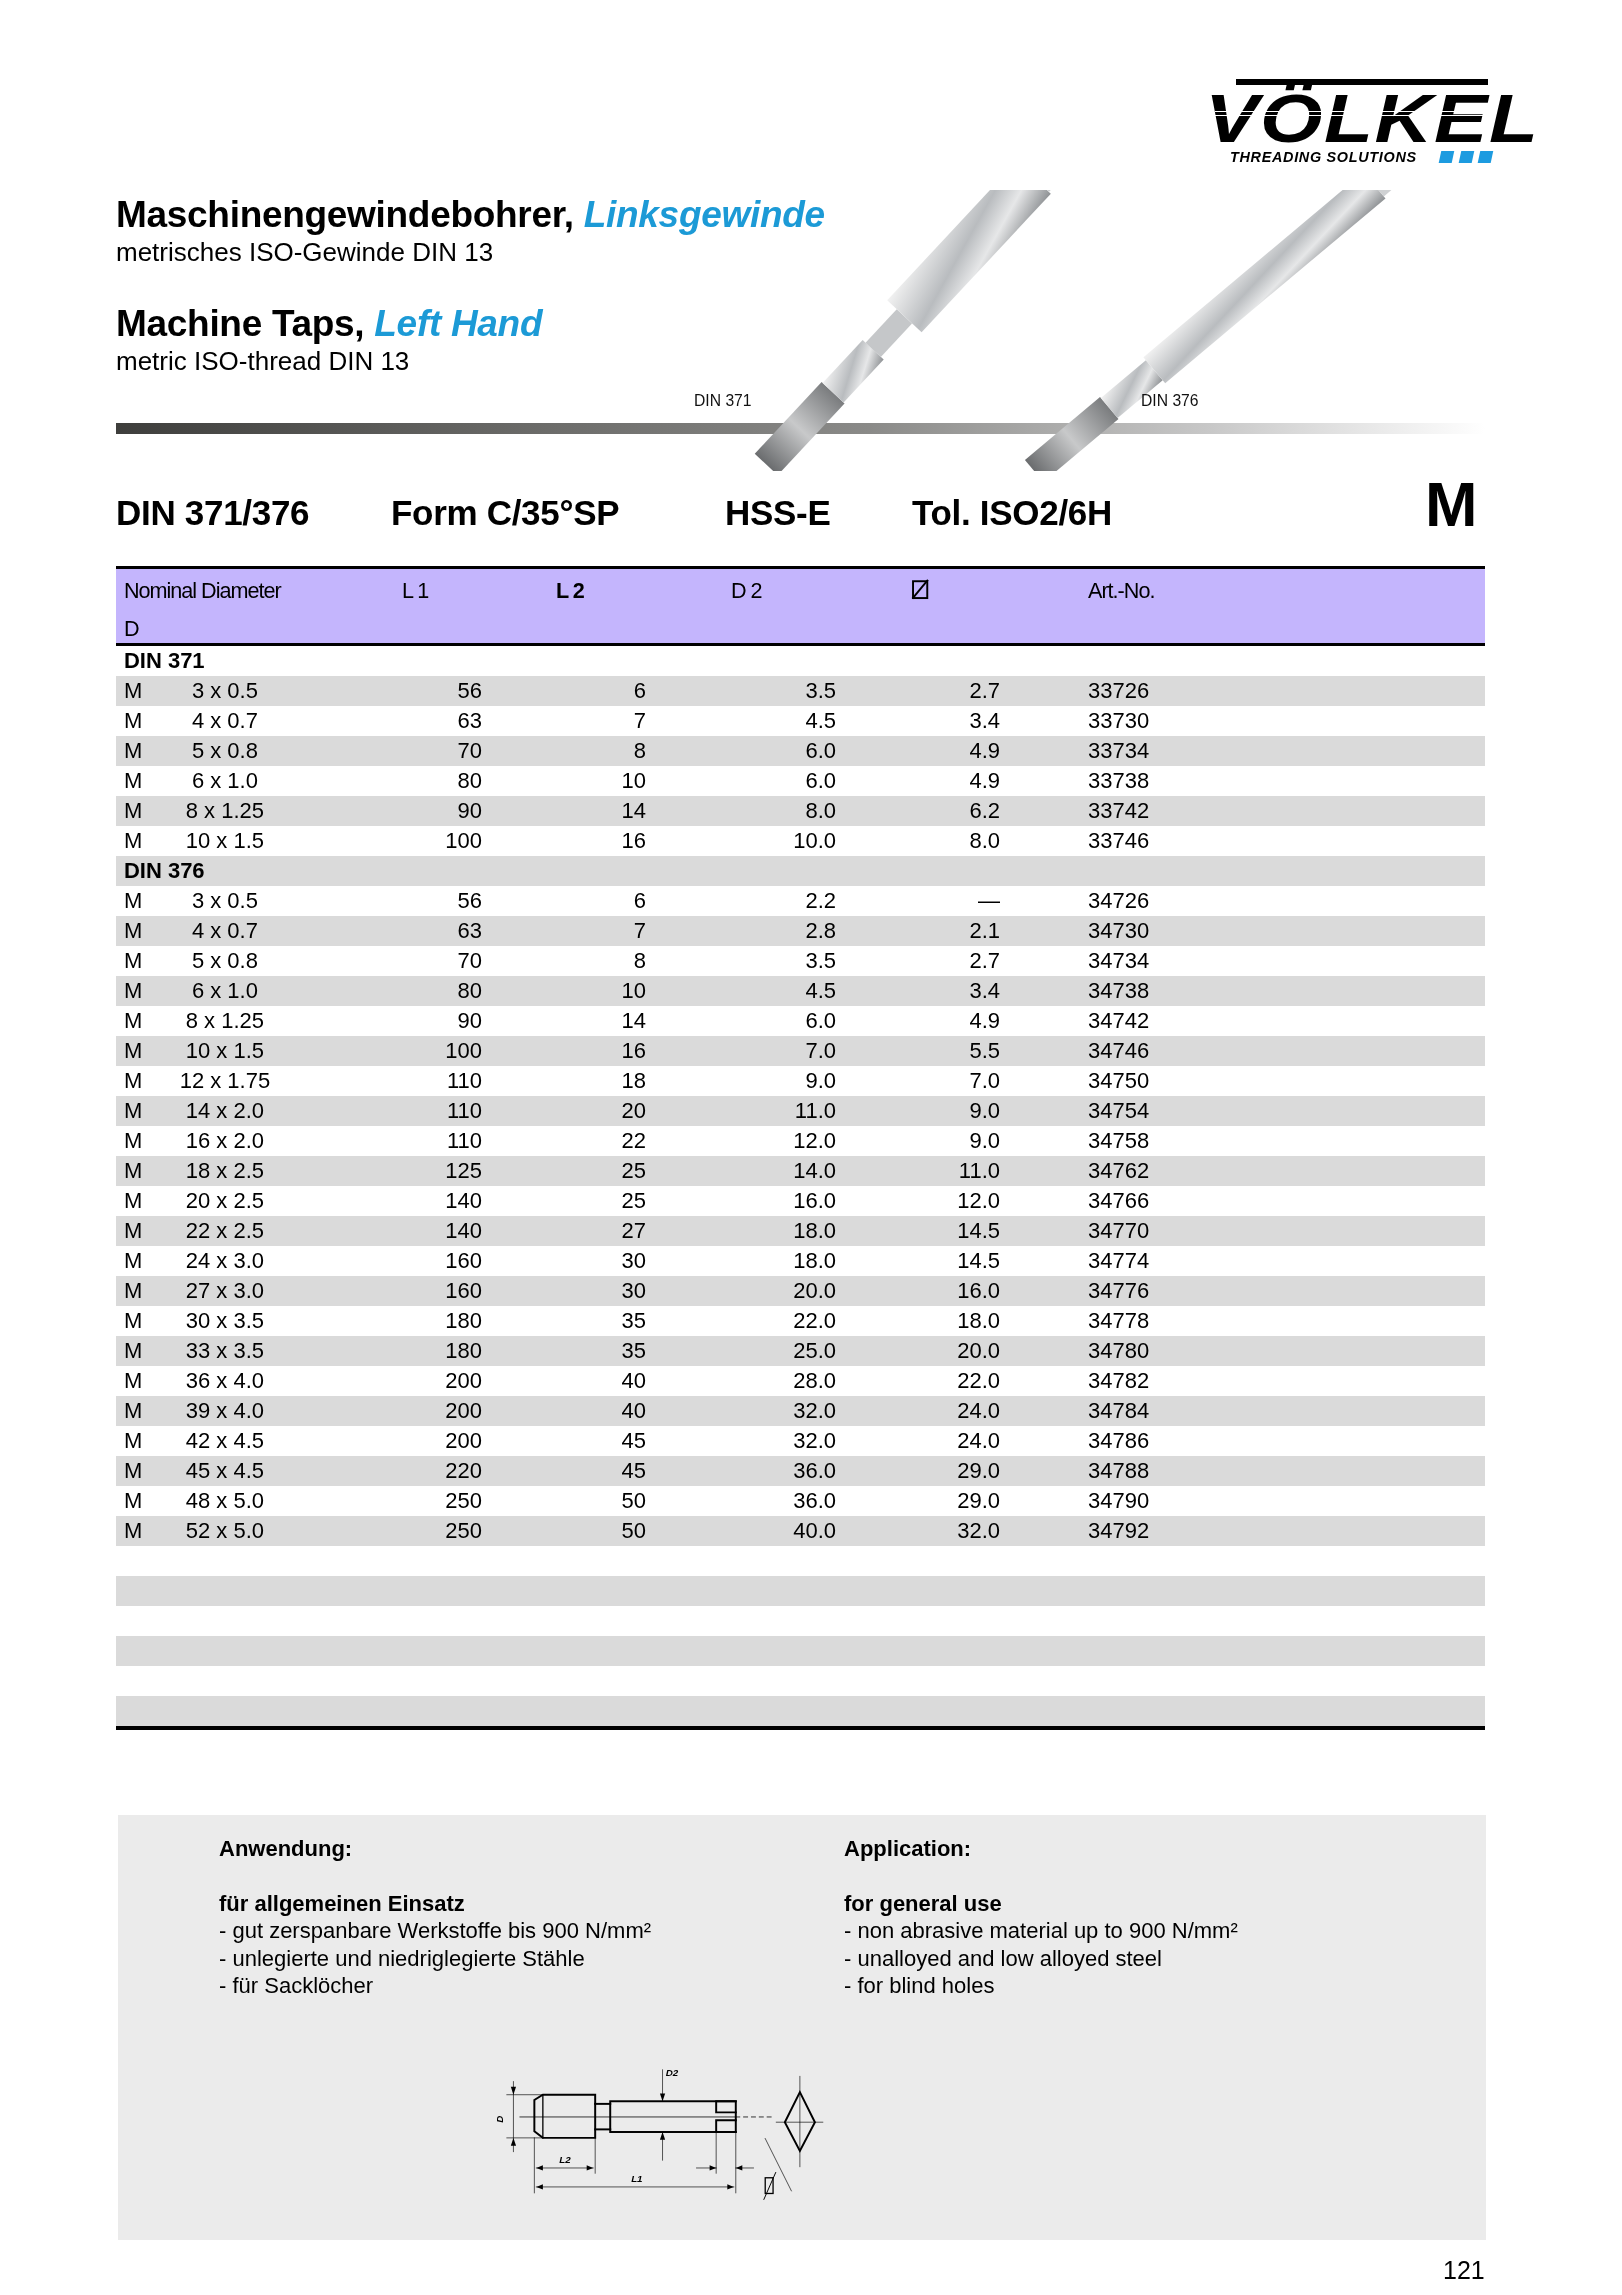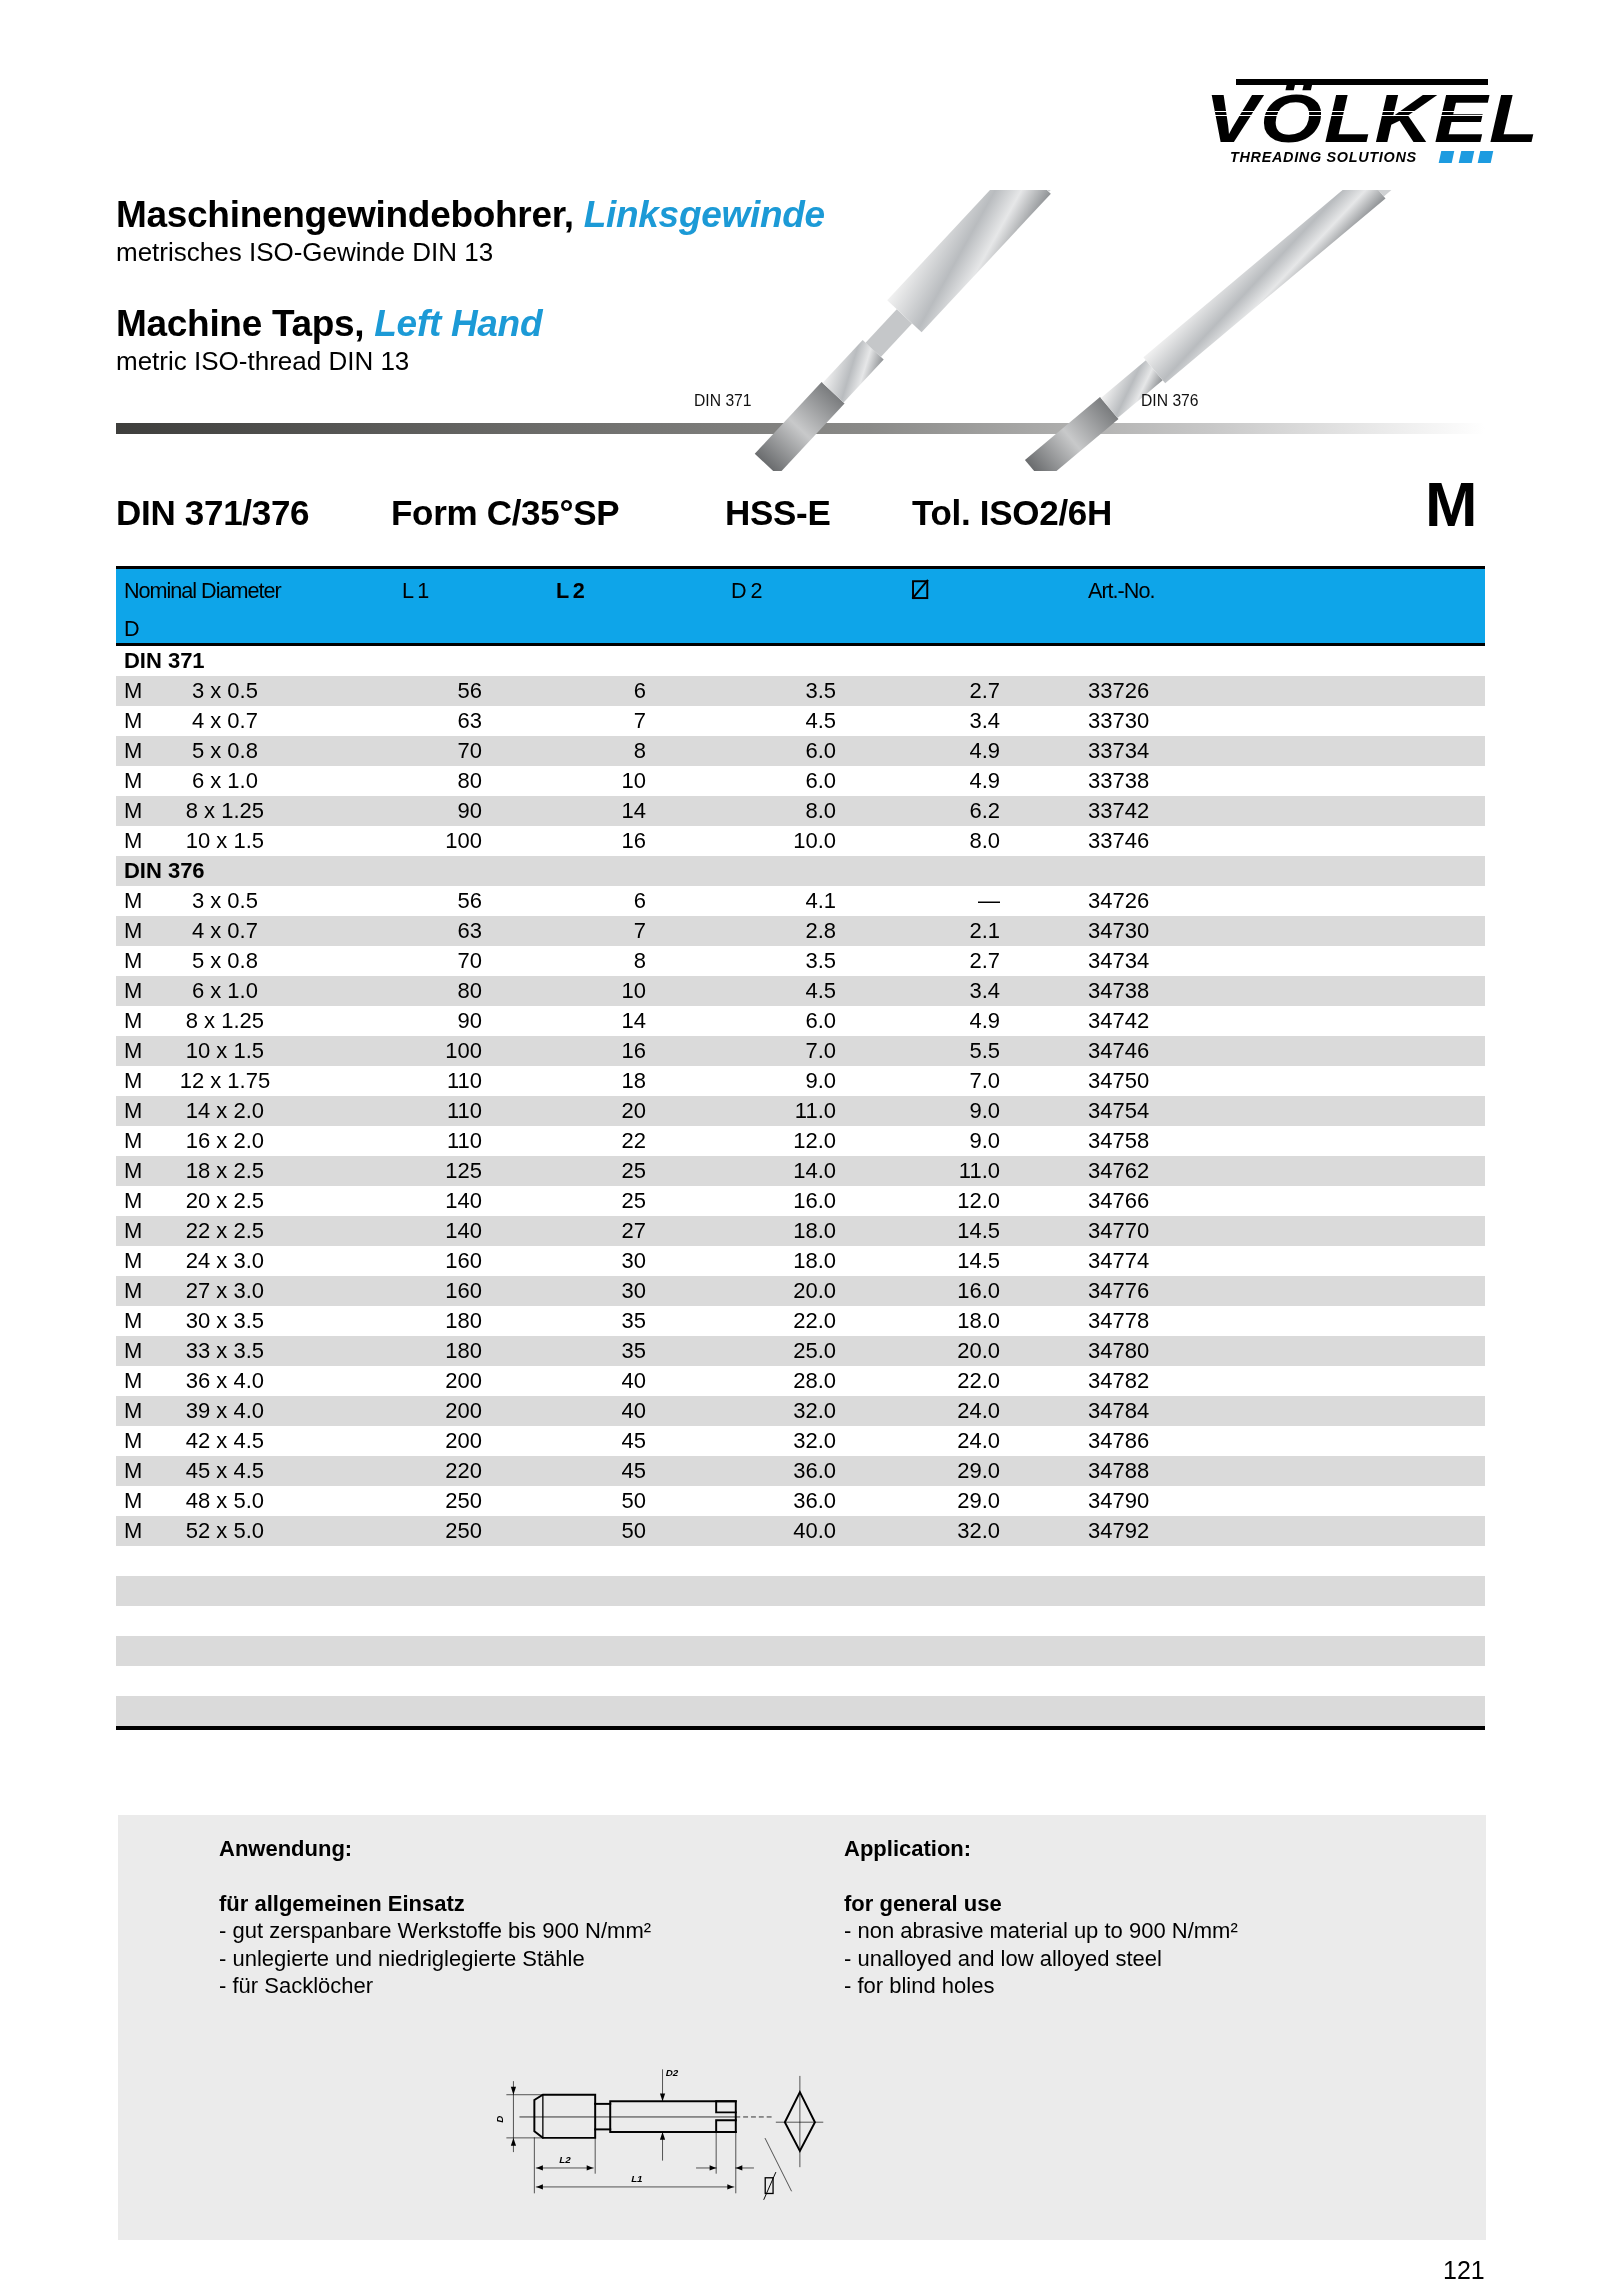--- a/index.html
+++ b/index.html
@@ -30,21 +30,21 @@
 
   
   .grad-bar { position: absolute; left: 116px; top: 423px; width: 1369px; height: 10.5px; background: linear-gradient(to right, #3e3e3c 0%, #6a6a68 30%, #8a8a88 55%, #c8c8c8 80%, #ffffff 100%); }
 
   
   .spec { position: absolute; top: 492px; font-weight: 700; font-size: 35px; line-height: 42px; letter-spacing: -0.3px; }
   .spec-m { position: absolute; left: 1425px; top: 472px; font-weight: 700; font-size: 63px; line-height: 65px; }
 
   
   .table { position: absolute; left: 116px; top: 566px; width: 1369px; }
-  .thead { border-top: 3.9px solid #000; border-bottom: 3.9px solid #000; background: #0ea5e9; height: 80px; position: relative; }
+  .thead { border-top: 3.9px solid #000; border-bottom: 3.9px solid #000; background: #c4b5fd; height: 80px; position: relative; }
   .th { position: absolute; font-size: 21.6px; letter-spacing: -1px; }
   .row { position: relative; height: 30px; font-size: 22px; line-height: 30px; }
   .row.grey { background: #dadada; }
   .row.section { font-weight: 700; }
   .cell { position: absolute; top: 0; white-space: nowrap; }
   .c-m { left: 7.9px; }
   .c-d { left: 59px; width: 105px; text-align: center; padding-right: 5.2px; }
   .c-l1 { left: 281px; width: 85px; text-align: right; }
   .c-l2 { left: 445px; width: 85px; text-align: right; }
   .c-d2 { left: 589px; width: 131px; text-align: right; }
@@ -204,21 +204,21 @@
         <span class="cell c-art">33746</span>
       </div>
       <div class="row section grey">
         <span class="cell c-m">DIN 376</span>
       </div>
       <div class="row">
         <span class="cell c-m">M</span>
         <span class="cell c-d">3 x 0.5</span>
         <span class="cell c-l1">56</span>
         <span class="cell c-l2">6</span>
-        <span class="cell c-d2">4.1</span>
+        <span class="cell c-d2">2.2</span>
         <span class="cell c-sq">—</span>
         <span class="cell c-art">34726</span>
       </div>
       <div class="row grey">
         <span class="cell c-m">M</span>
         <span class="cell c-d">4 x 0.7</span>
         <span class="cell c-l1">63</span>
         <span class="cell c-l2">7</span>
         <span class="cell c-d2">2.8</span>
         <span class="cell c-sq">2.1</span>

